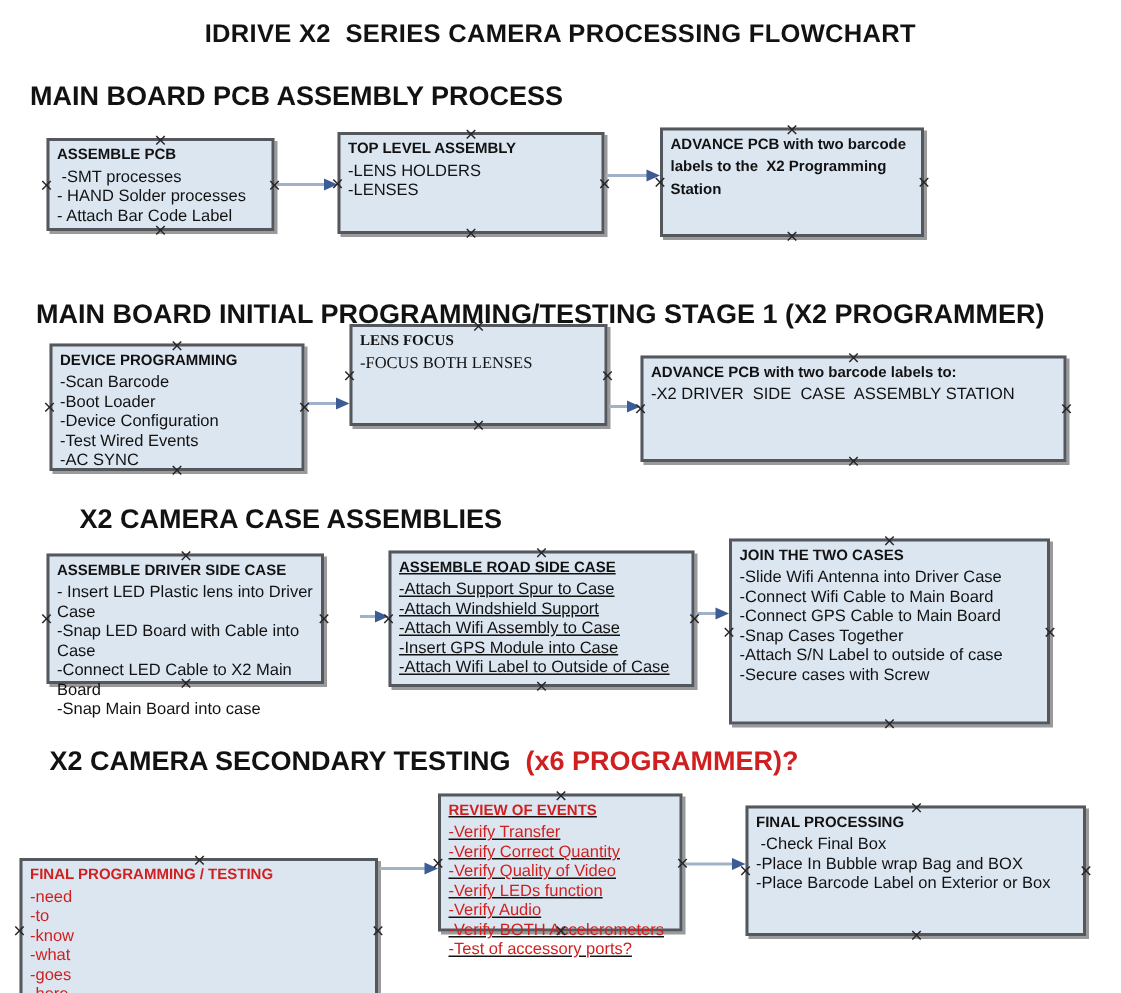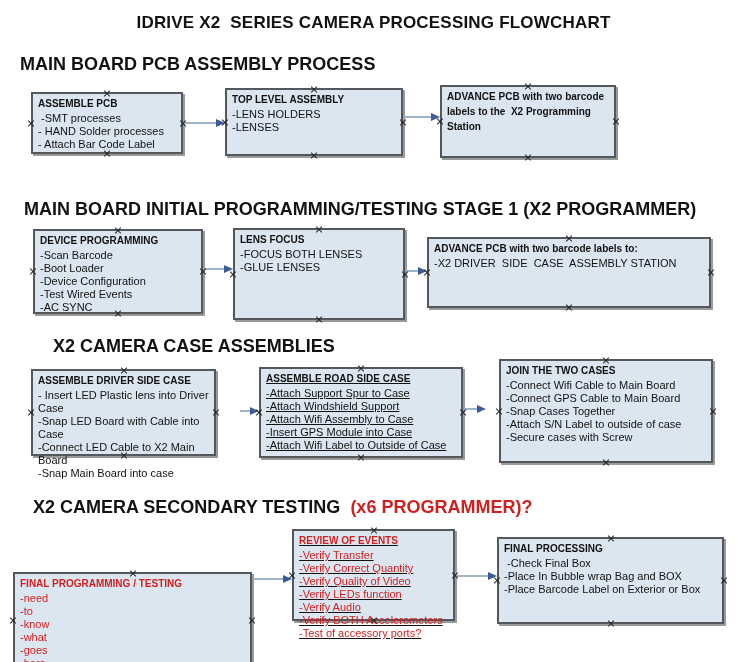--- a/index.html
+++ b/index.html
@@ -25,25 +25,25 @@
     padding:2px 4px 2px 5px;overflow:visible;}
   .box-title{font-size:10px;font-weight:bold;line-height:15px;white-space:pre-wrap;}
   .box-items{margin-top:1px;}
   .box-item{font-size:11px;line-height:13px;white-space:pre-wrap;}
   .red .box-title,.red .box-item{color:var(--red);}
 
   .b11{left:31px;top:92px;width:152px;height:62px;}
   .b12{left:225px;top:88px;width:178px;height:68px;}
   .b13{left:440px;top:85px;width:176px;height:73px;}
   .b21{left:33px;top:229px;width:170px;height:85px;}
-  .b22{left:233px;top:228px;width:172px;height:92px;}
+  .b22{left:233px;top:216px;width:172px;height:68px;font-family:Liberation Serif, serif;}
   .b23{left:427px;top:237px;width:284px;height:71px;}
   .b31{left:31px;top:369px;width:185px;height:87px;}
   .b32{left:259px;top:367px;width:204px;height:91px;text-decoration:underline;}
-  .b33{left:486px;top:359px;width:214px;height:104px;margin-left:13px;}
+  .b33{left:486px;top:359px;width:214px;height:124px;}
   .b41{left:13px;top:532px;width:239px;height:96px;margin-top:40px;}
   .b42{left:292px;top:529px;width:163px;height:92px;text-decoration:underline;}
   .b43{left:497px;top:537px;width:227px;height:87px;}
 
   .handle{position:absolute;width:8px;height:8px;z-index:3;}
   .handle::before,.handle::after{content:"";position:absolute;left:0;top:3.5px;width:8px;height:1px;background:#262626;}
   .handle::before{transform:rotate(45deg);}
   .handle::after{transform:rotate(-45deg);}
   .h-t{top:-5px;left:50%;margin-left:-4px;}
   .h-b{bottom:-5px;left:50%;margin-left:-4px;}
@@ -122,21 +122,20 @@
       </div>
   </div>
   <div class="fbox b22">
     <span class="handle h-t"></span>
       <span class="handle h-b"></span>
       <span class="handle h-l"></span>
       <span class="handle h-r"></span>
     <div class="box-title">LENS FOCUS</div>
     <div class="box-items">
         <div class="box-item">-FOCUS BOTH LENSES</div>
-        <div class="box-item">-GLUE LENSES</div>
       </div>
   </div>
   <div class="fbox b23">
     <span class="handle h-t"></span>
       <span class="handle h-b"></span>
       <span class="handle h-l"></span>
       <span class="handle h-r"></span>
     <div class="box-title">ADVANCE PCB with two barcode labels to:</div>
     <div class="box-items">
         <div class="box-item">-X2 DRIVER  SIDE  CASE  ASSEMBLY STATION</div>
@@ -170,20 +169,21 @@
         <div class="box-item">-Attach Wifi Label to Outside of Case</div>
       </div>
   </div>
   <div class="fbox b33">
     <span class="handle h-t"></span>
       <span class="handle h-b"></span>
       <span class="handle h-l"></span>
       <span class="handle h-r"></span>
     <div class="box-title">JOIN THE TWO CASES</div>
     <div class="box-items">
+        <div class="box-item">-Slide Wifi Antenna into Driver Case</div>
         <div class="box-item">-Connect Wifi Cable to Main Board</div>
         <div class="box-item">-Connect GPS Cable to Main Board</div>
         <div class="box-item">-Snap Cases Together</div>
         <div class="box-item">-Attach S/N Label to outside of case</div>
         <div class="box-item">-Secure cases with Screw</div>
       </div>
   </div>
 
   <div class="fbox b41 red">
     <span class="handle h-t"></span>

